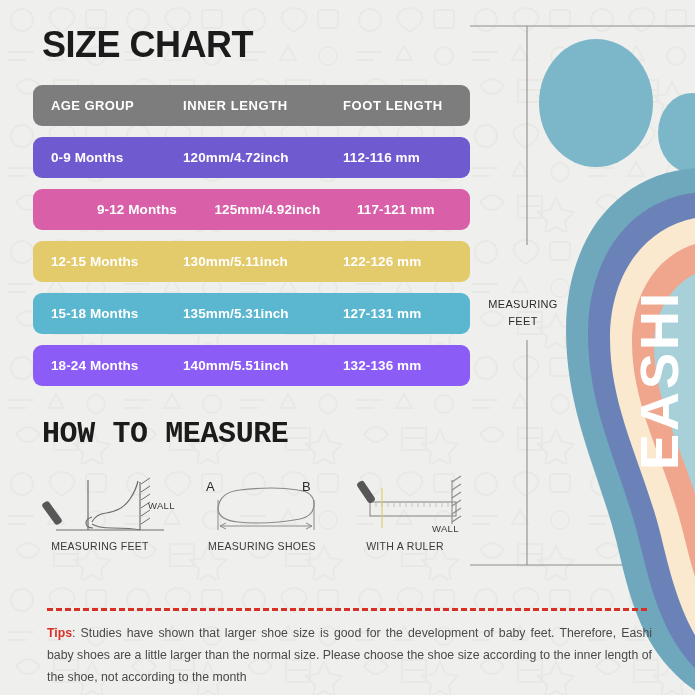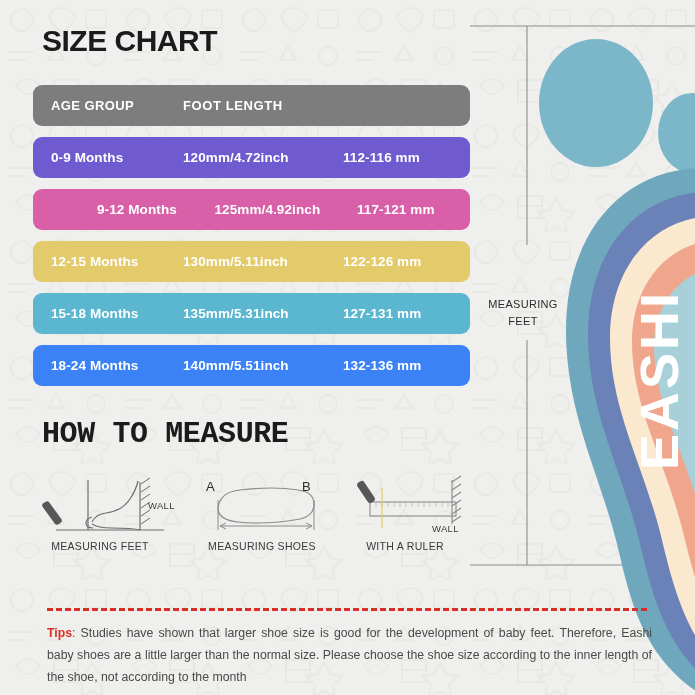--- a/index.html
+++ b/index.html
@@ -20,21 +20,21 @@
   
   #doodles {
     position: absolute; inset: 0;
     opacity: 0.5;
     pointer-events: none;
   }
 
   
   #title-size-chart {
     position: absolute; left: 42px; top: 24px;
-    font-size: 30px; font-weight: bold;
+    font-size: 36px; font-weight: bold;
     letter-spacing: -0.5px;
     color: #1b1b1b;
   }
   #table {
     position: absolute; left: 33px; top: 85px;
     width: 437px;
   }
   .row {
     height: 41px;
     border-radius: 9px;
@@ -133,20 +133,21 @@
     </defs>
     <rect width="695" height="695" fill="url(#doodlepat)"></rect>
   </svg>
 
   <div id="title-size-chart">SIZE CHART</div>
 
   <div id="table">
 
     <div class="row header">
       <div class="c0">AGE GROUP</div>
+      <div class="c1">INNER  LENGTH</div>
       <div class="c2">FOOT LENGTH</div>
     </div>
 
     <div class="row" style="background: rgb(111, 90, 208);">
       <div class="c0">0-9 Months</div>
       <div class="c1">120mm/4.72inch</div>
       <div class="c2">112-116 mm</div>
     </div>
 
     <div class="row" style="background: rgb(216, 95, 168); padding-left: 46px;">
@@ -160,21 +161,21 @@
       <div class="c1">130mm/5.11inch</div>
       <div class="c2">122-126 mm</div>
     </div>
 
     <div class="row" style="background: rgb(91, 182, 207);">
       <div class="c0">15-18 Months</div>
       <div class="c1">135mm/5.31inch</div>
       <div class="c2">127-131 mm</div>
     </div>
 
-    <div class="row" style="background: #3b82f6;">
+    <div class="row" style="background: #8b5cf6;">
       <div class="c0">18-24 Months</div>
       <div class="c1">140mm/5.51inch</div>
       <div class="c2">132-136 mm</div>
     </div>
   </div>
 
   <div id="title-how-to-measure">HOW TO MEASURE</div>
 
   <svg class="diagram" style="left:36px; top:472px;" width="150" height="70">
     <g fill="none" stroke="#6e6e6e" stroke-width="1.2">

